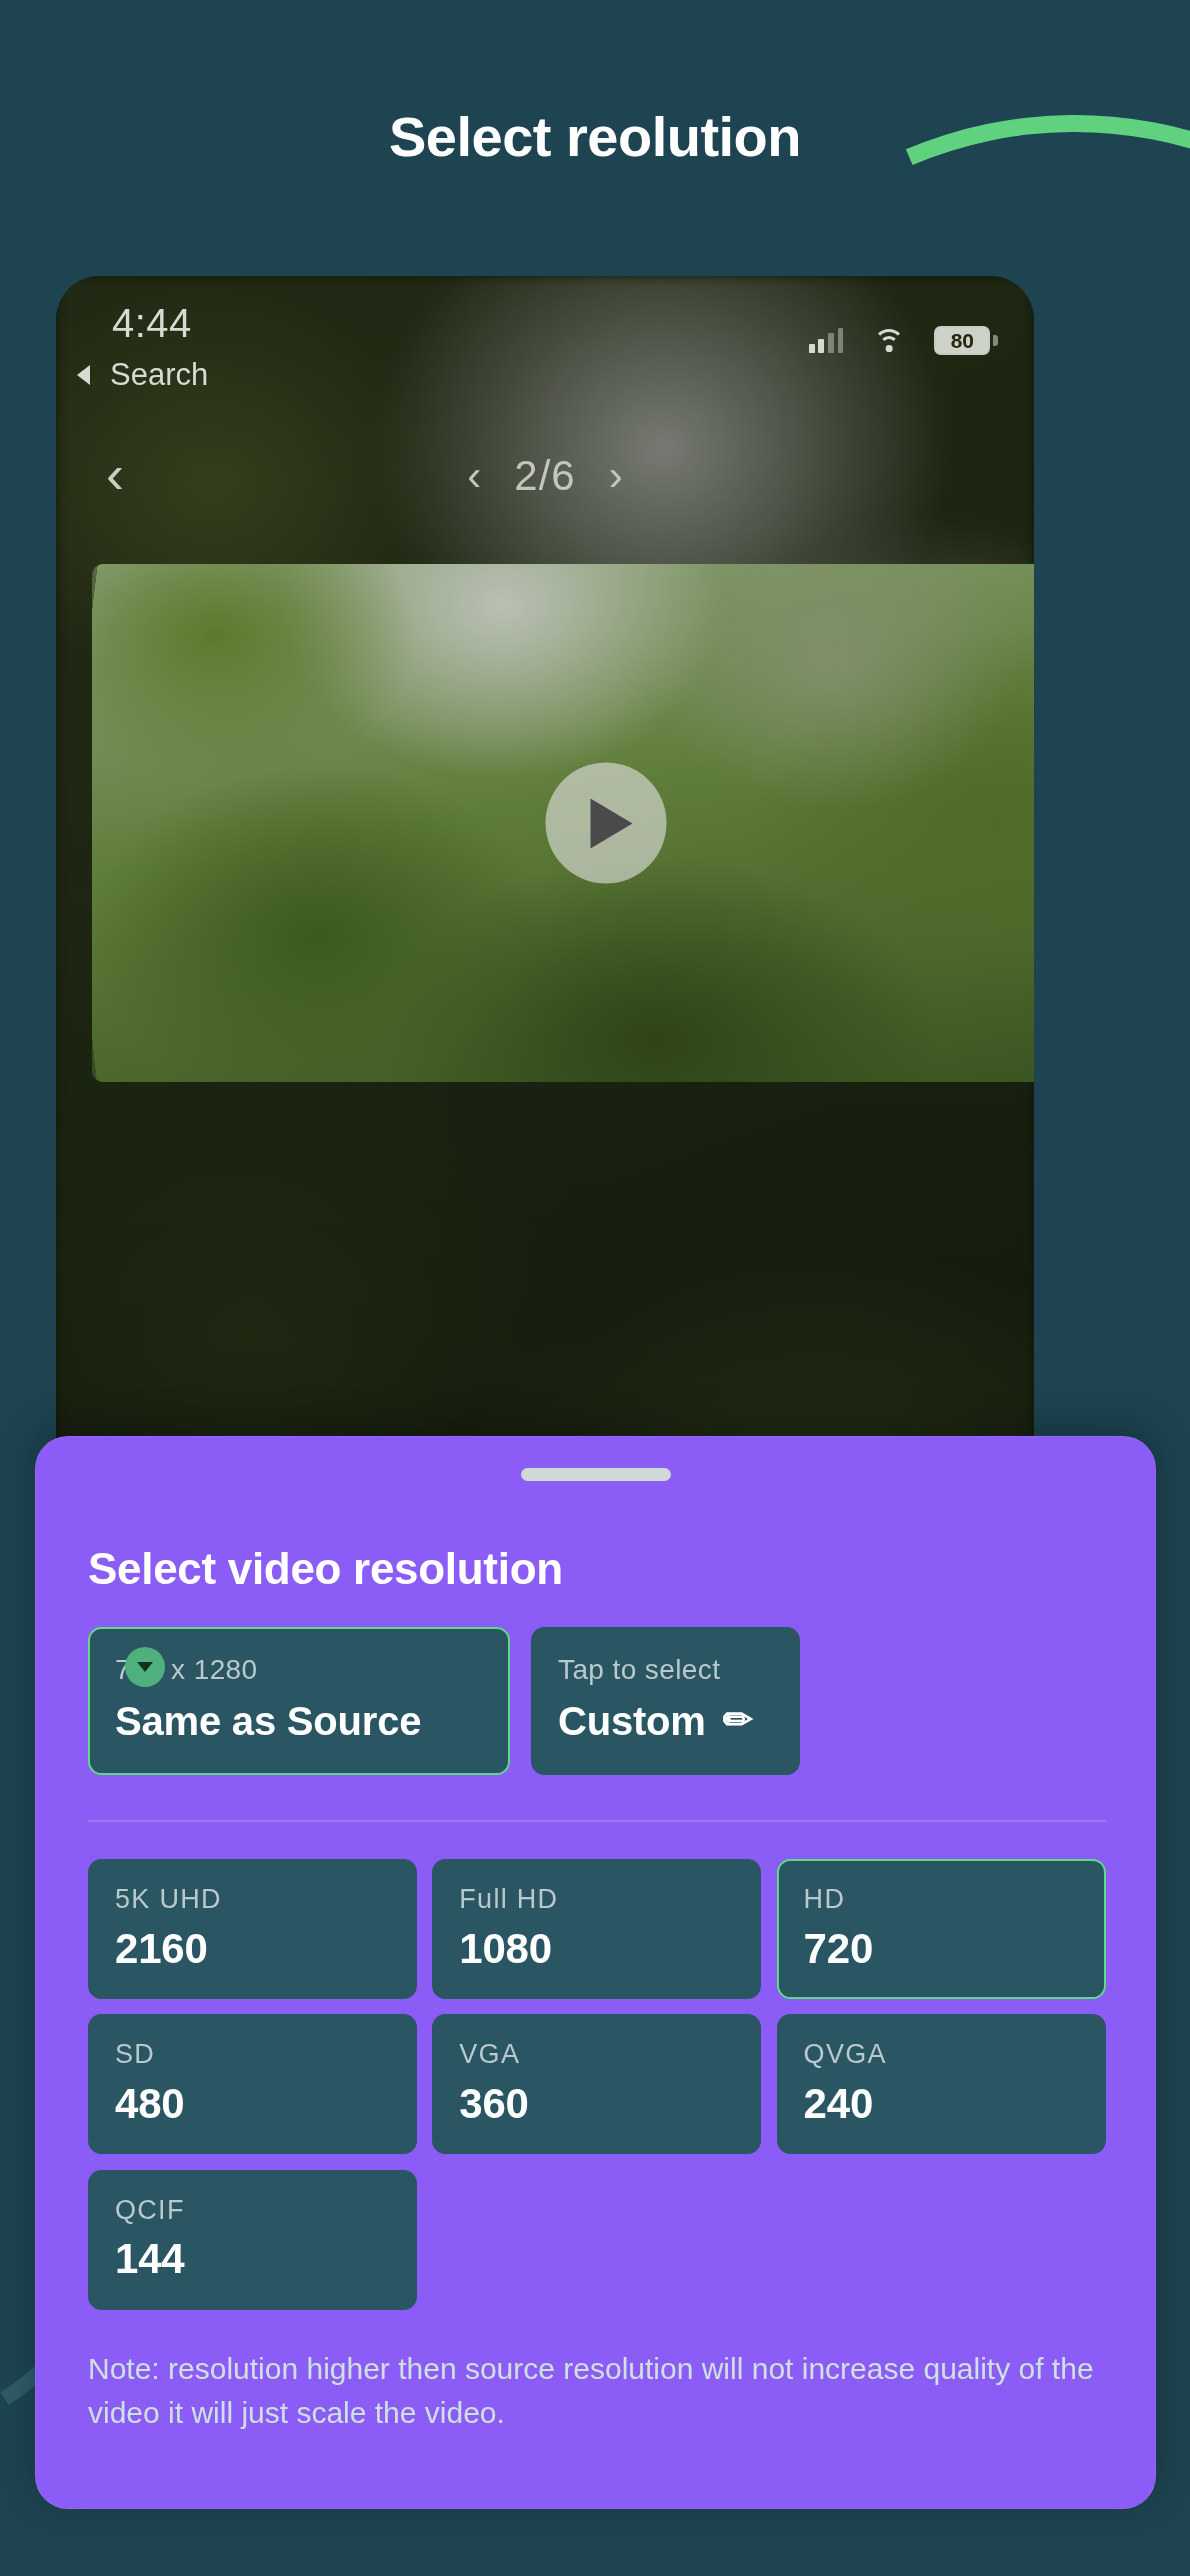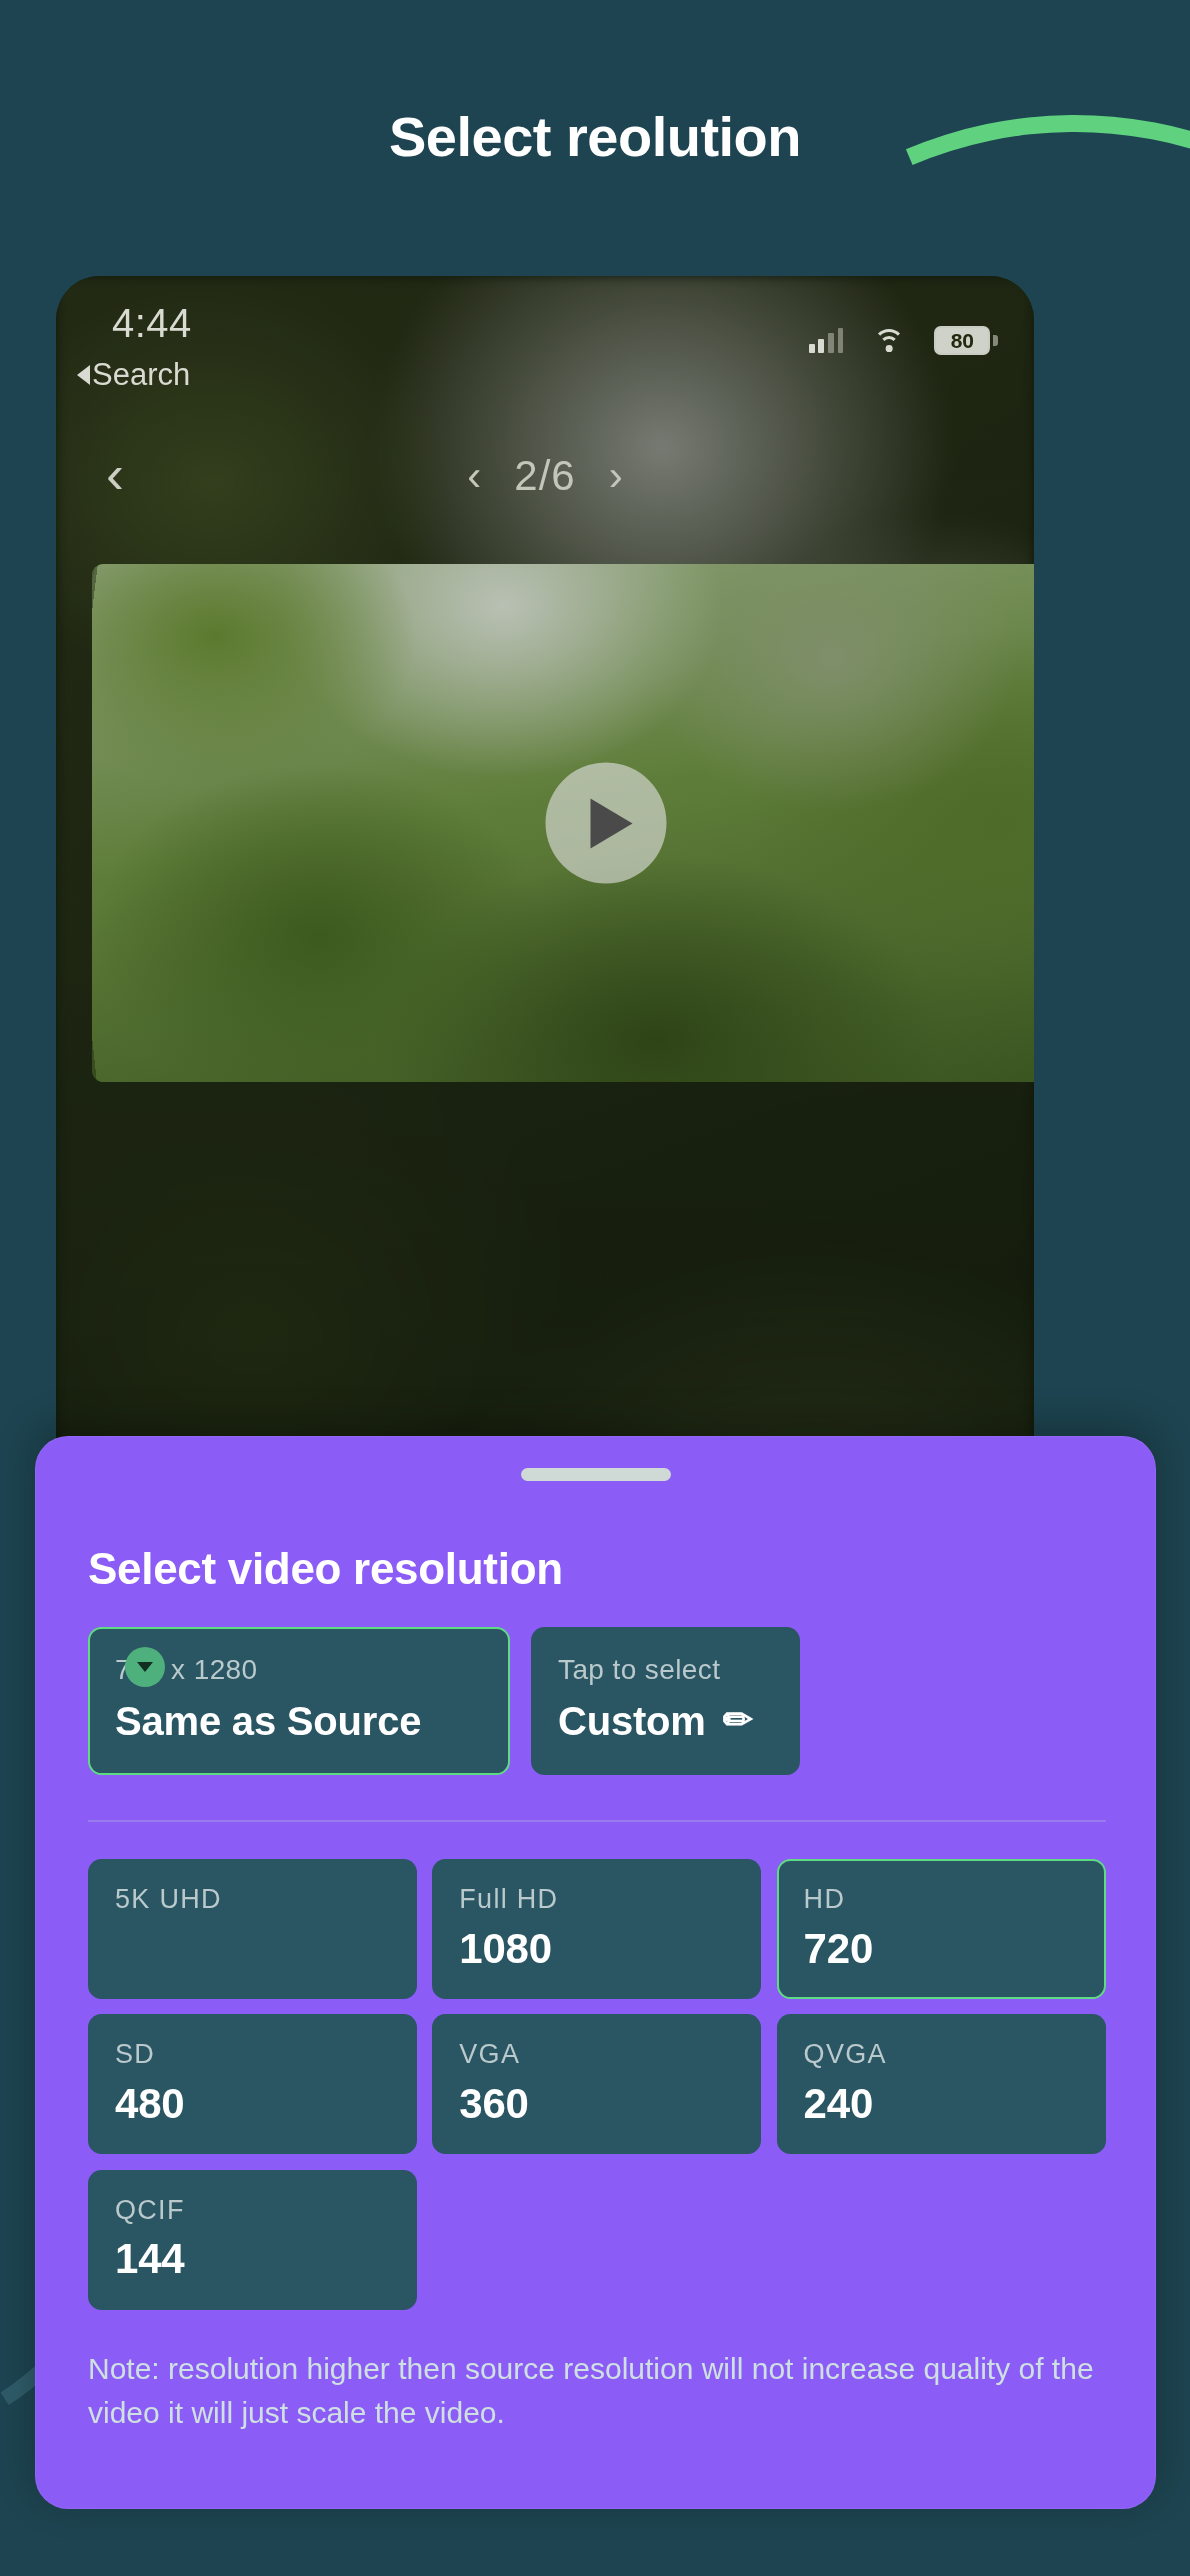--- a/index.html
+++ b/index.html
@@ -105,21 +105,21 @@
     font-size: 40px;
     font-weight: 500;
     letter-spacing: 0.5px;
   }
   .status-search {
     position: absolute;
     left: 21px; top: 56px;
     font-size: 31px;
     display: flex;
     align-items: center;
-    gap: 2px;
+    gap: 20px;
   }
   .status-search .tri {
     width: 0; height: 0;
     border-top: 10.5px solid transparent;
     border-bottom: 10.5px solid transparent;
     border-right: 13.4px solid #d9dbd2;
   }
   .status-right {
     position: absolute;
     right: 36px; top: 25px;
@@ -495,20 +495,21 @@
         <span class="pencil-glyph">✏</span>
       </div>
     </div>
   </div>
 
   <div class="divider"></div>
 
   <div class="res-grid">
     <div class="res-card">
       <div class="res-label">5K UHD</div>
+      <div class="res-value">2160</div>
     </div>
     <div class="res-card">
       <div class="res-label">Full HD</div>
       <div class="res-value">1080</div>
     </div>
     <div class="res-card selected">
       <div class="res-label">HD</div>
       <div class="res-value">720</div>
     </div>
     <div class="res-card">

